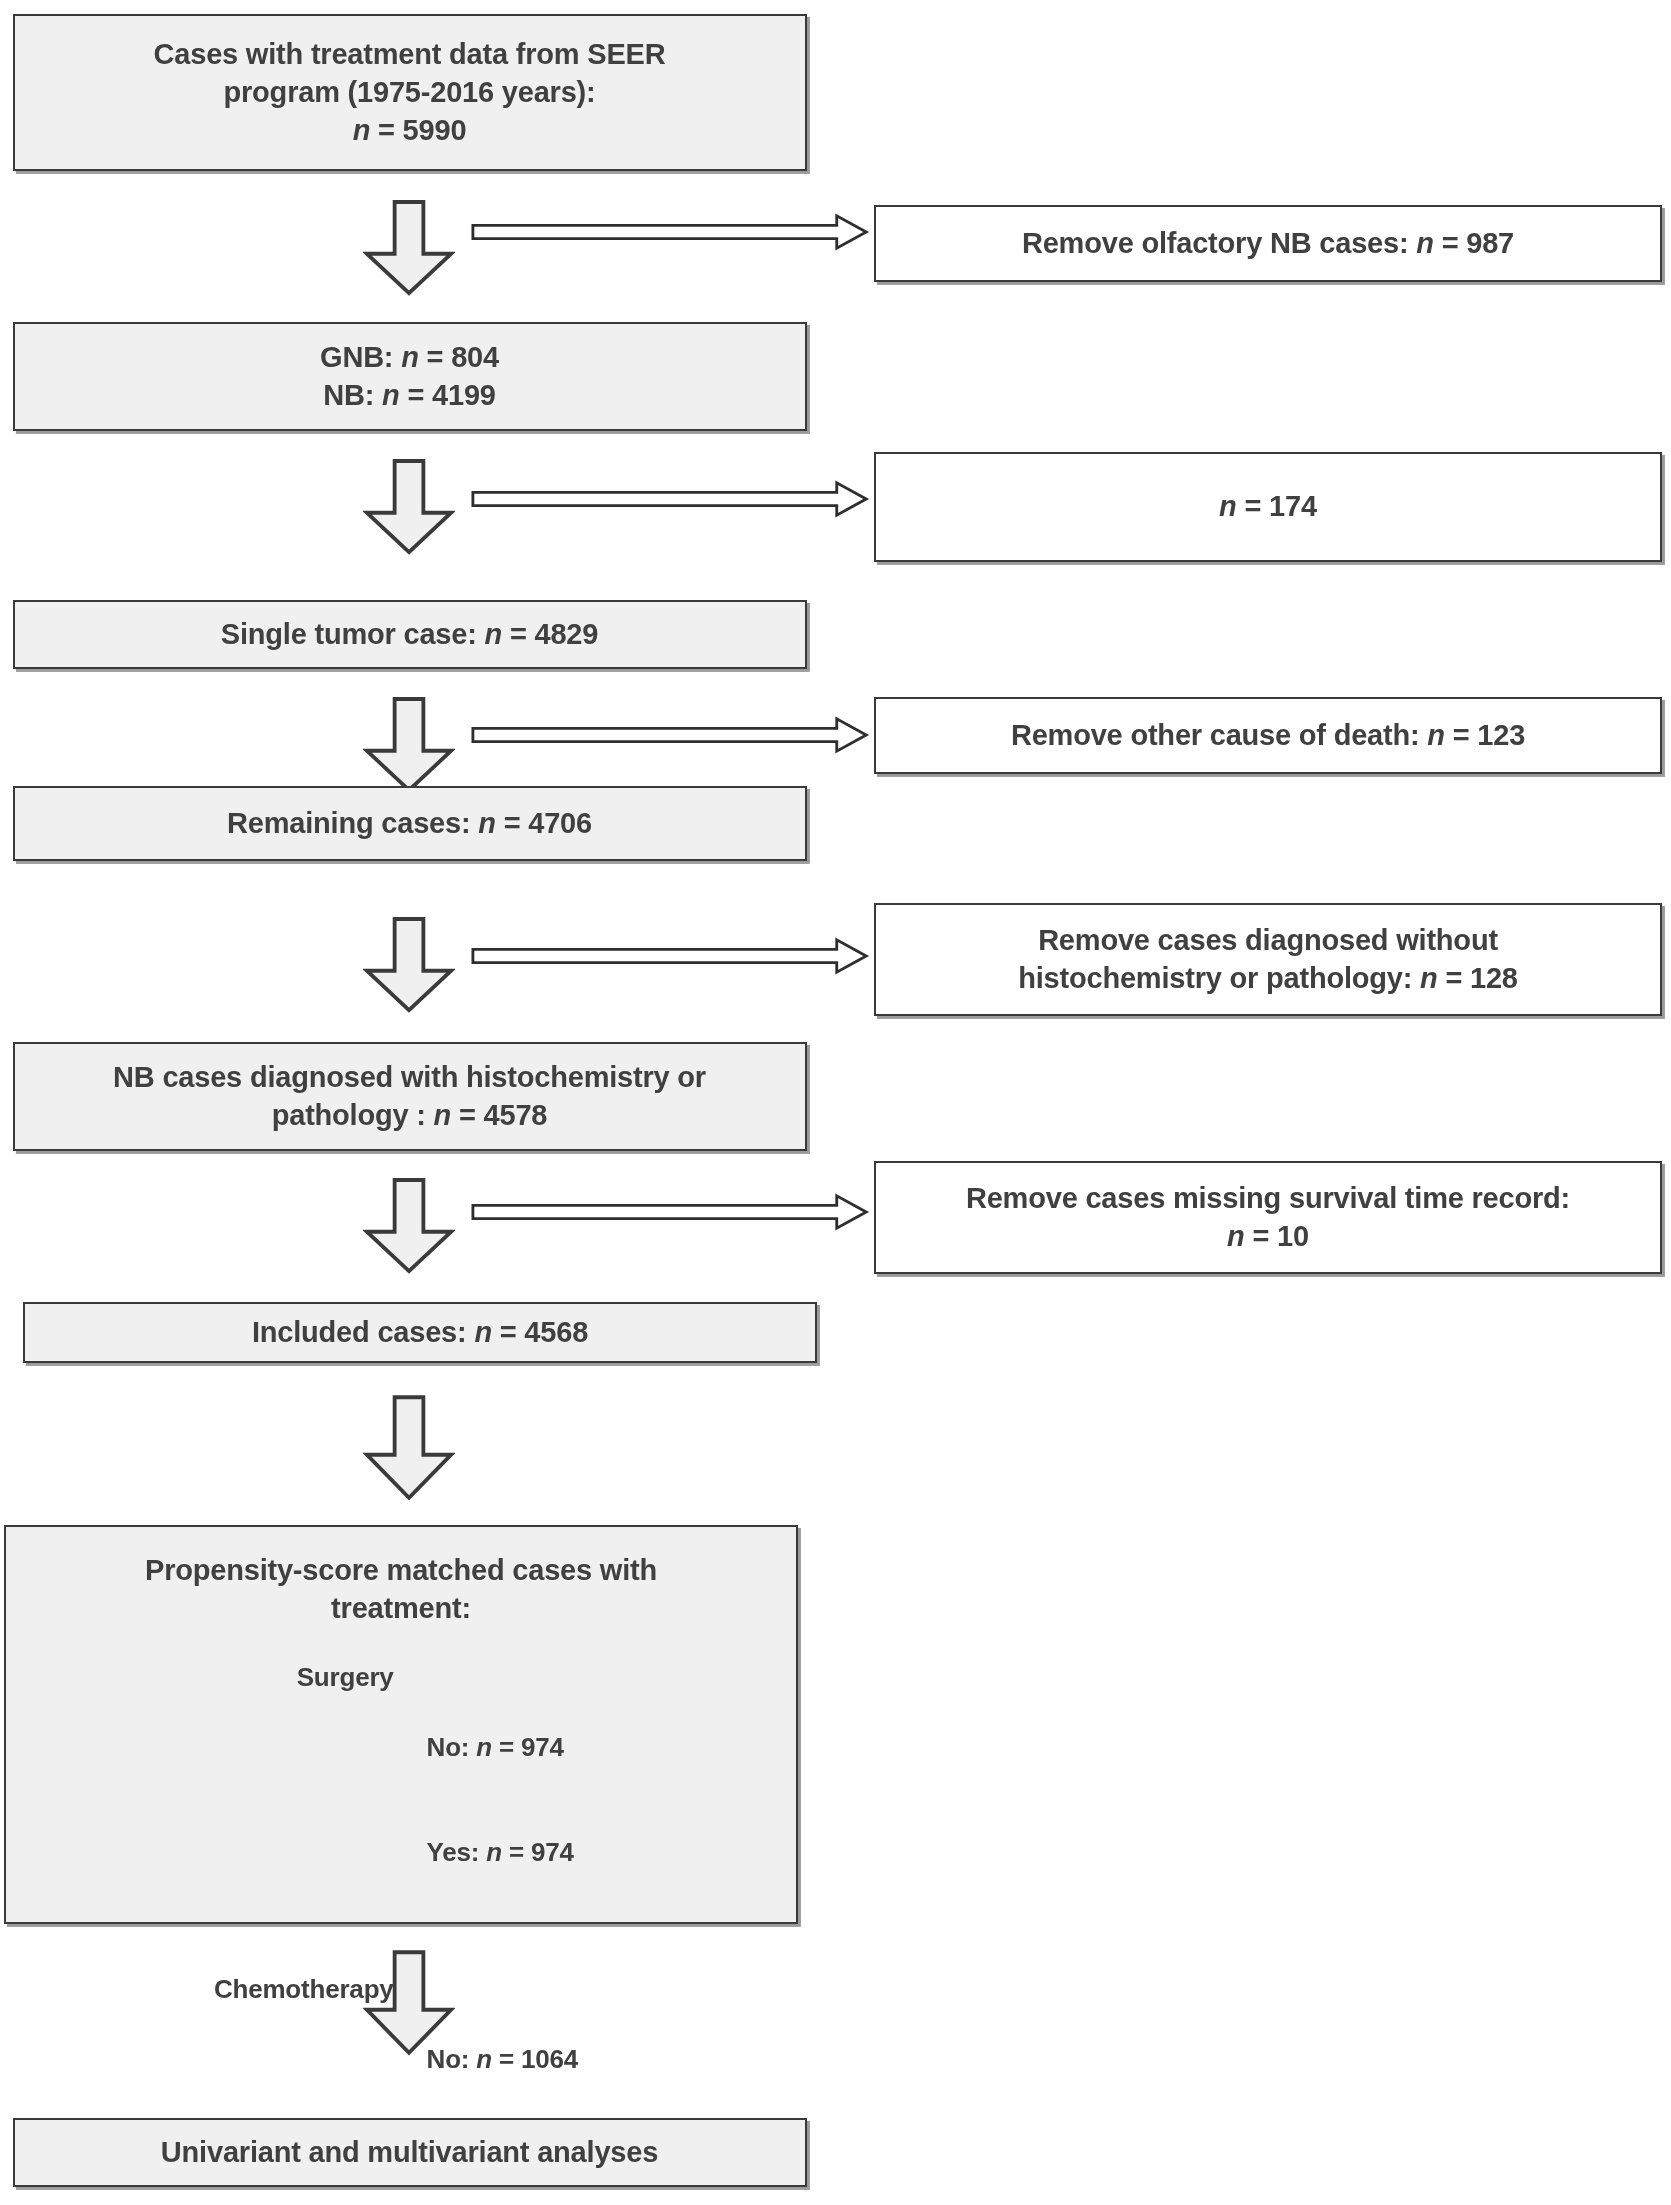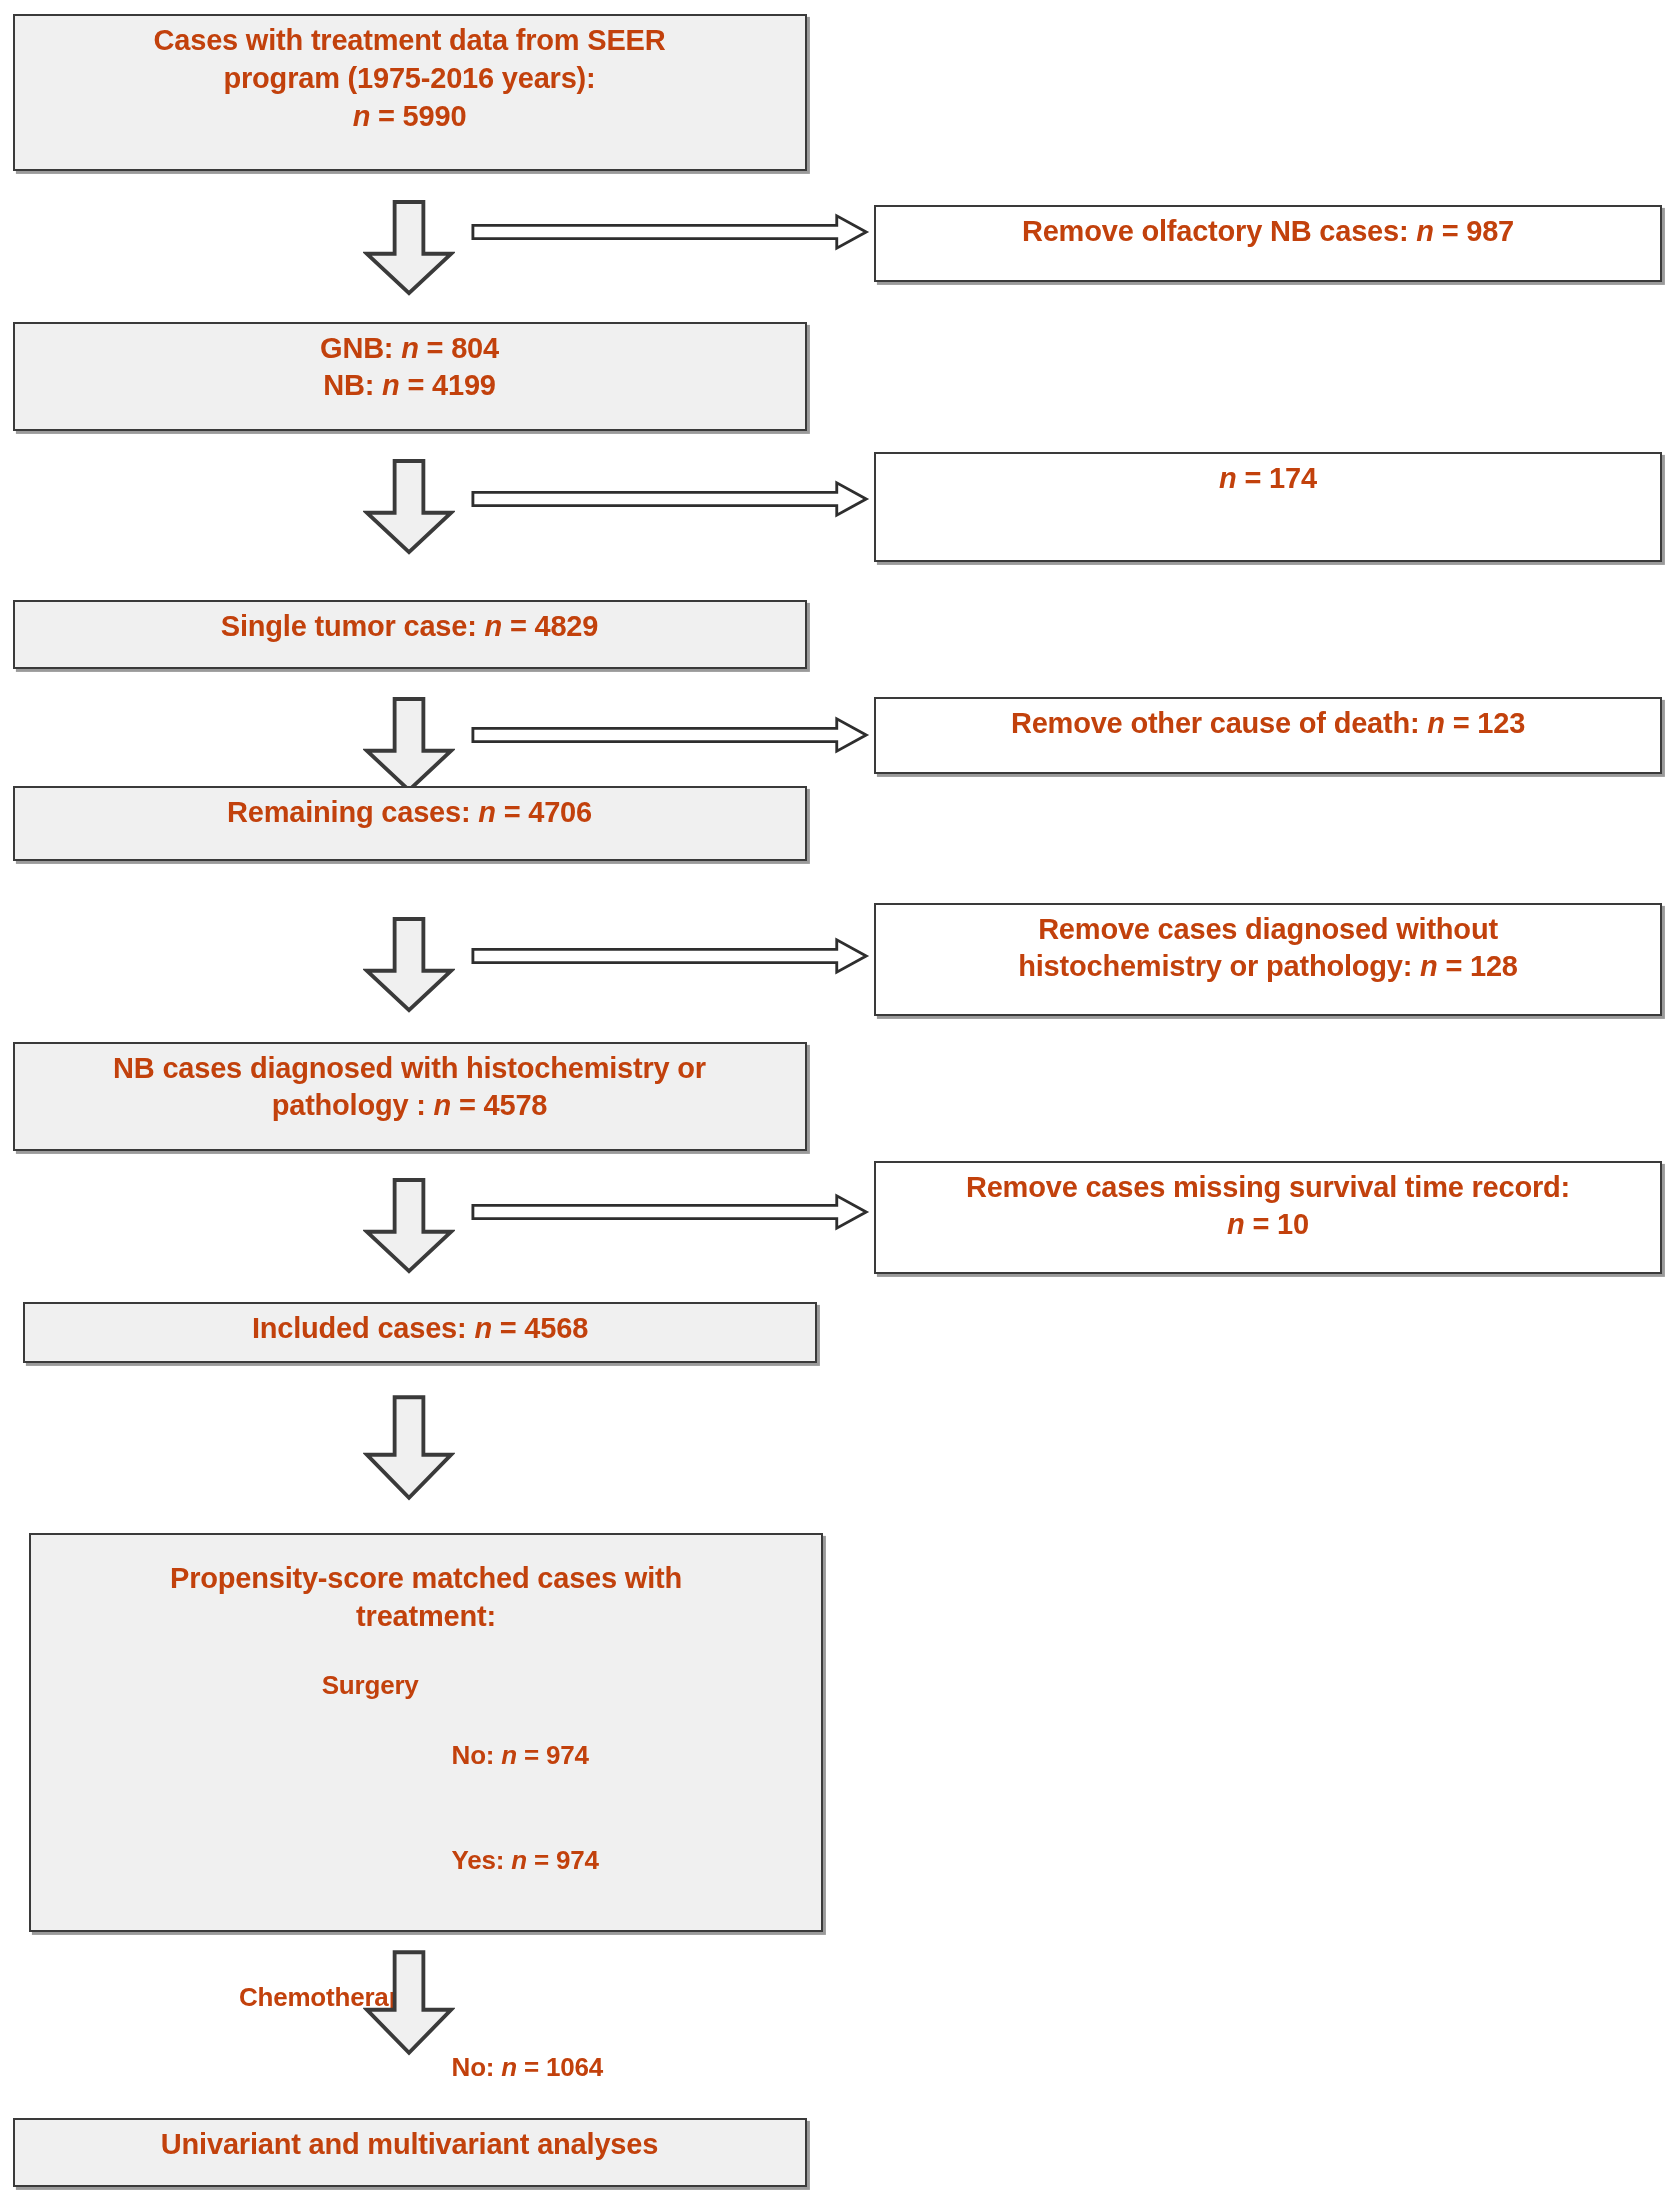--- a/index.html
+++ b/index.html
@@ -16,24 +16,25 @@
     height: 2206px;
     background: #ffffff;
     overflow: hidden;
   }
 
   
   .box {
     position: absolute;
     box-sizing: border-box;
     display: flex;
+    align-items: center;
     justify-content: center;
     text-align: center;
     font-weight: bold;
-    color: #c2410c;
+    color: #404040;
     font-size: 29px;
     line-height: 1.30;
     letter-spacing: -0.2px;
     padding: 5.8px 13.4px;
   }
   .box.main {
     background: #f0f0f0;
     border: 2.9px solid #3a3a3a;
     box-shadow: 2.9px 2.9px 0 0 #9a9a9a;
   }
@@ -200,21 +201,21 @@
   <div class="box main" style="left:23px; top:1302px; width:794px; height:61px;">
     <div class="inner">
       <div>Included cases: <span class="n-italic">n</span> = 4568</div>
     </div>
   </div>
 
   <svg class="vertical-arrow" style="left:363px; top:1395px;" width="92" height="106" viewBox="0 0 96 110">
     <polygon points="33,2 63,2 63,62 92,62 48,107 4,62 33,62" fill="#f0f0f0" stroke="#3a3a3a" stroke-width="4" stroke-linejoin="miter"></polygon>
   </svg>
 
-  <div class="box main propensity" style="left:29px; top:1525px; width:794px; height:399px;margin-top:8px;">
+  <div class="box main propensity" style="left:4px; top:1525px; width:794px; height:399px;">
     <div class="prop-title">Propensity-score matched cases with</div>
     <div class="prop-title">treatment:</div>
 
     <table class="treat-table">
       <tbody>
         <tr>
           <td class="tname">Surgery</td>
           <td class="tvals">
             <div>No: <span class="n-italic">n</span> = 974</div>
             <div>Yes: <span class="n-italic">n</span> = 974</div>

